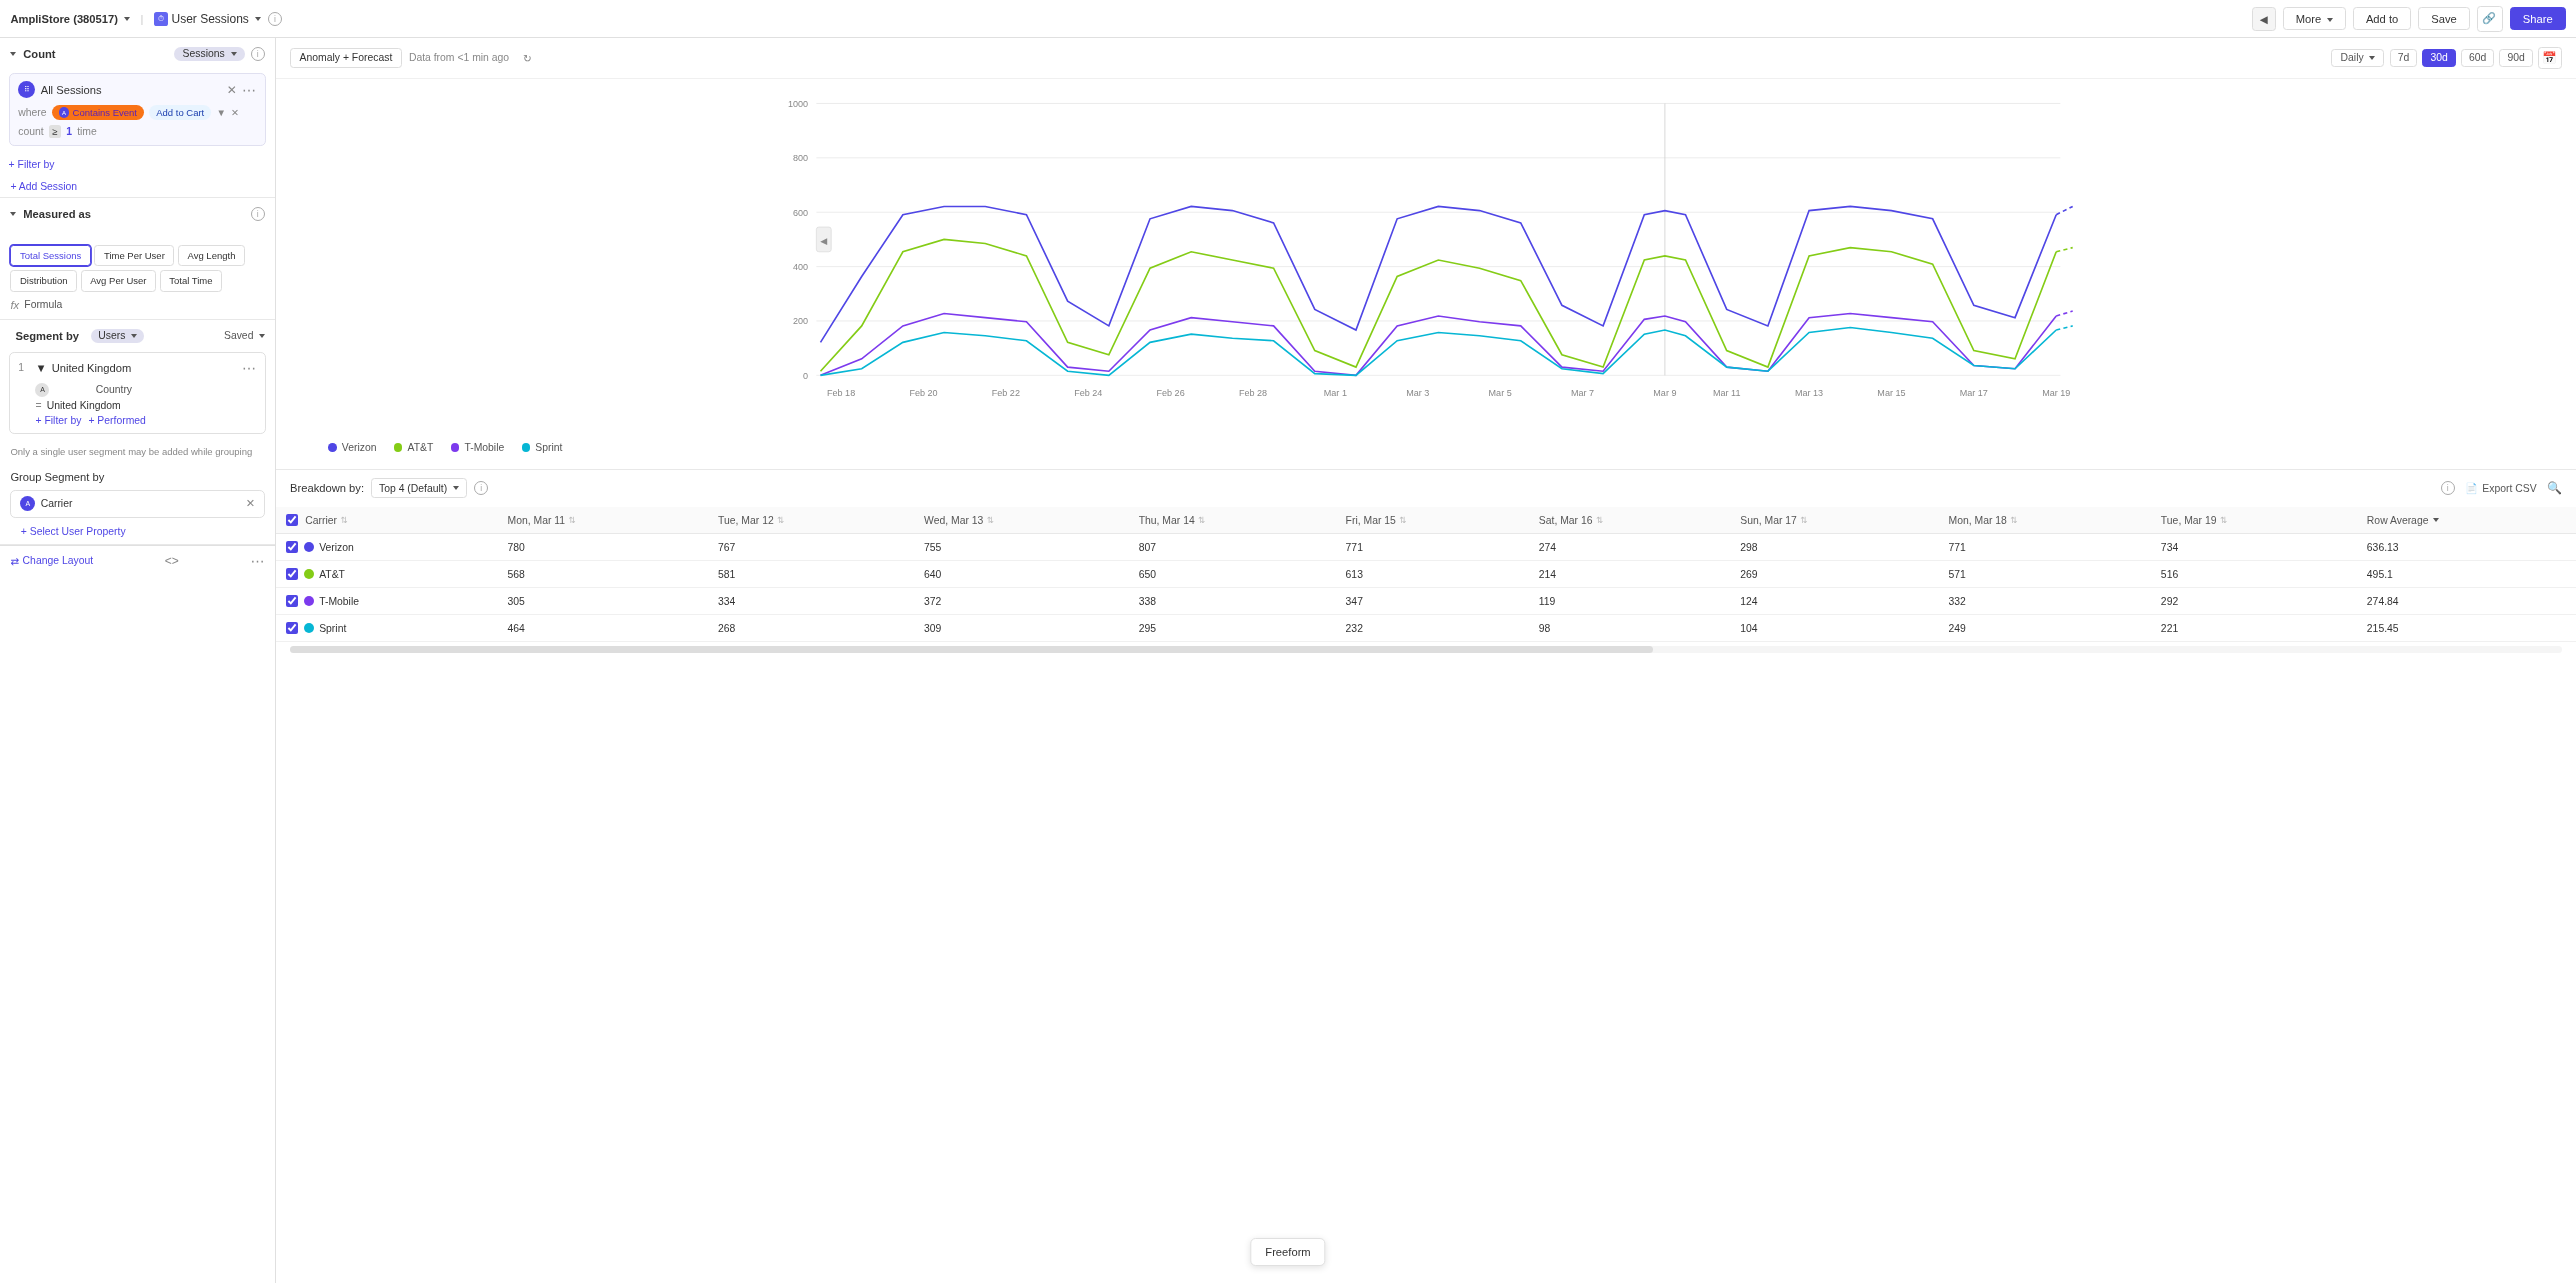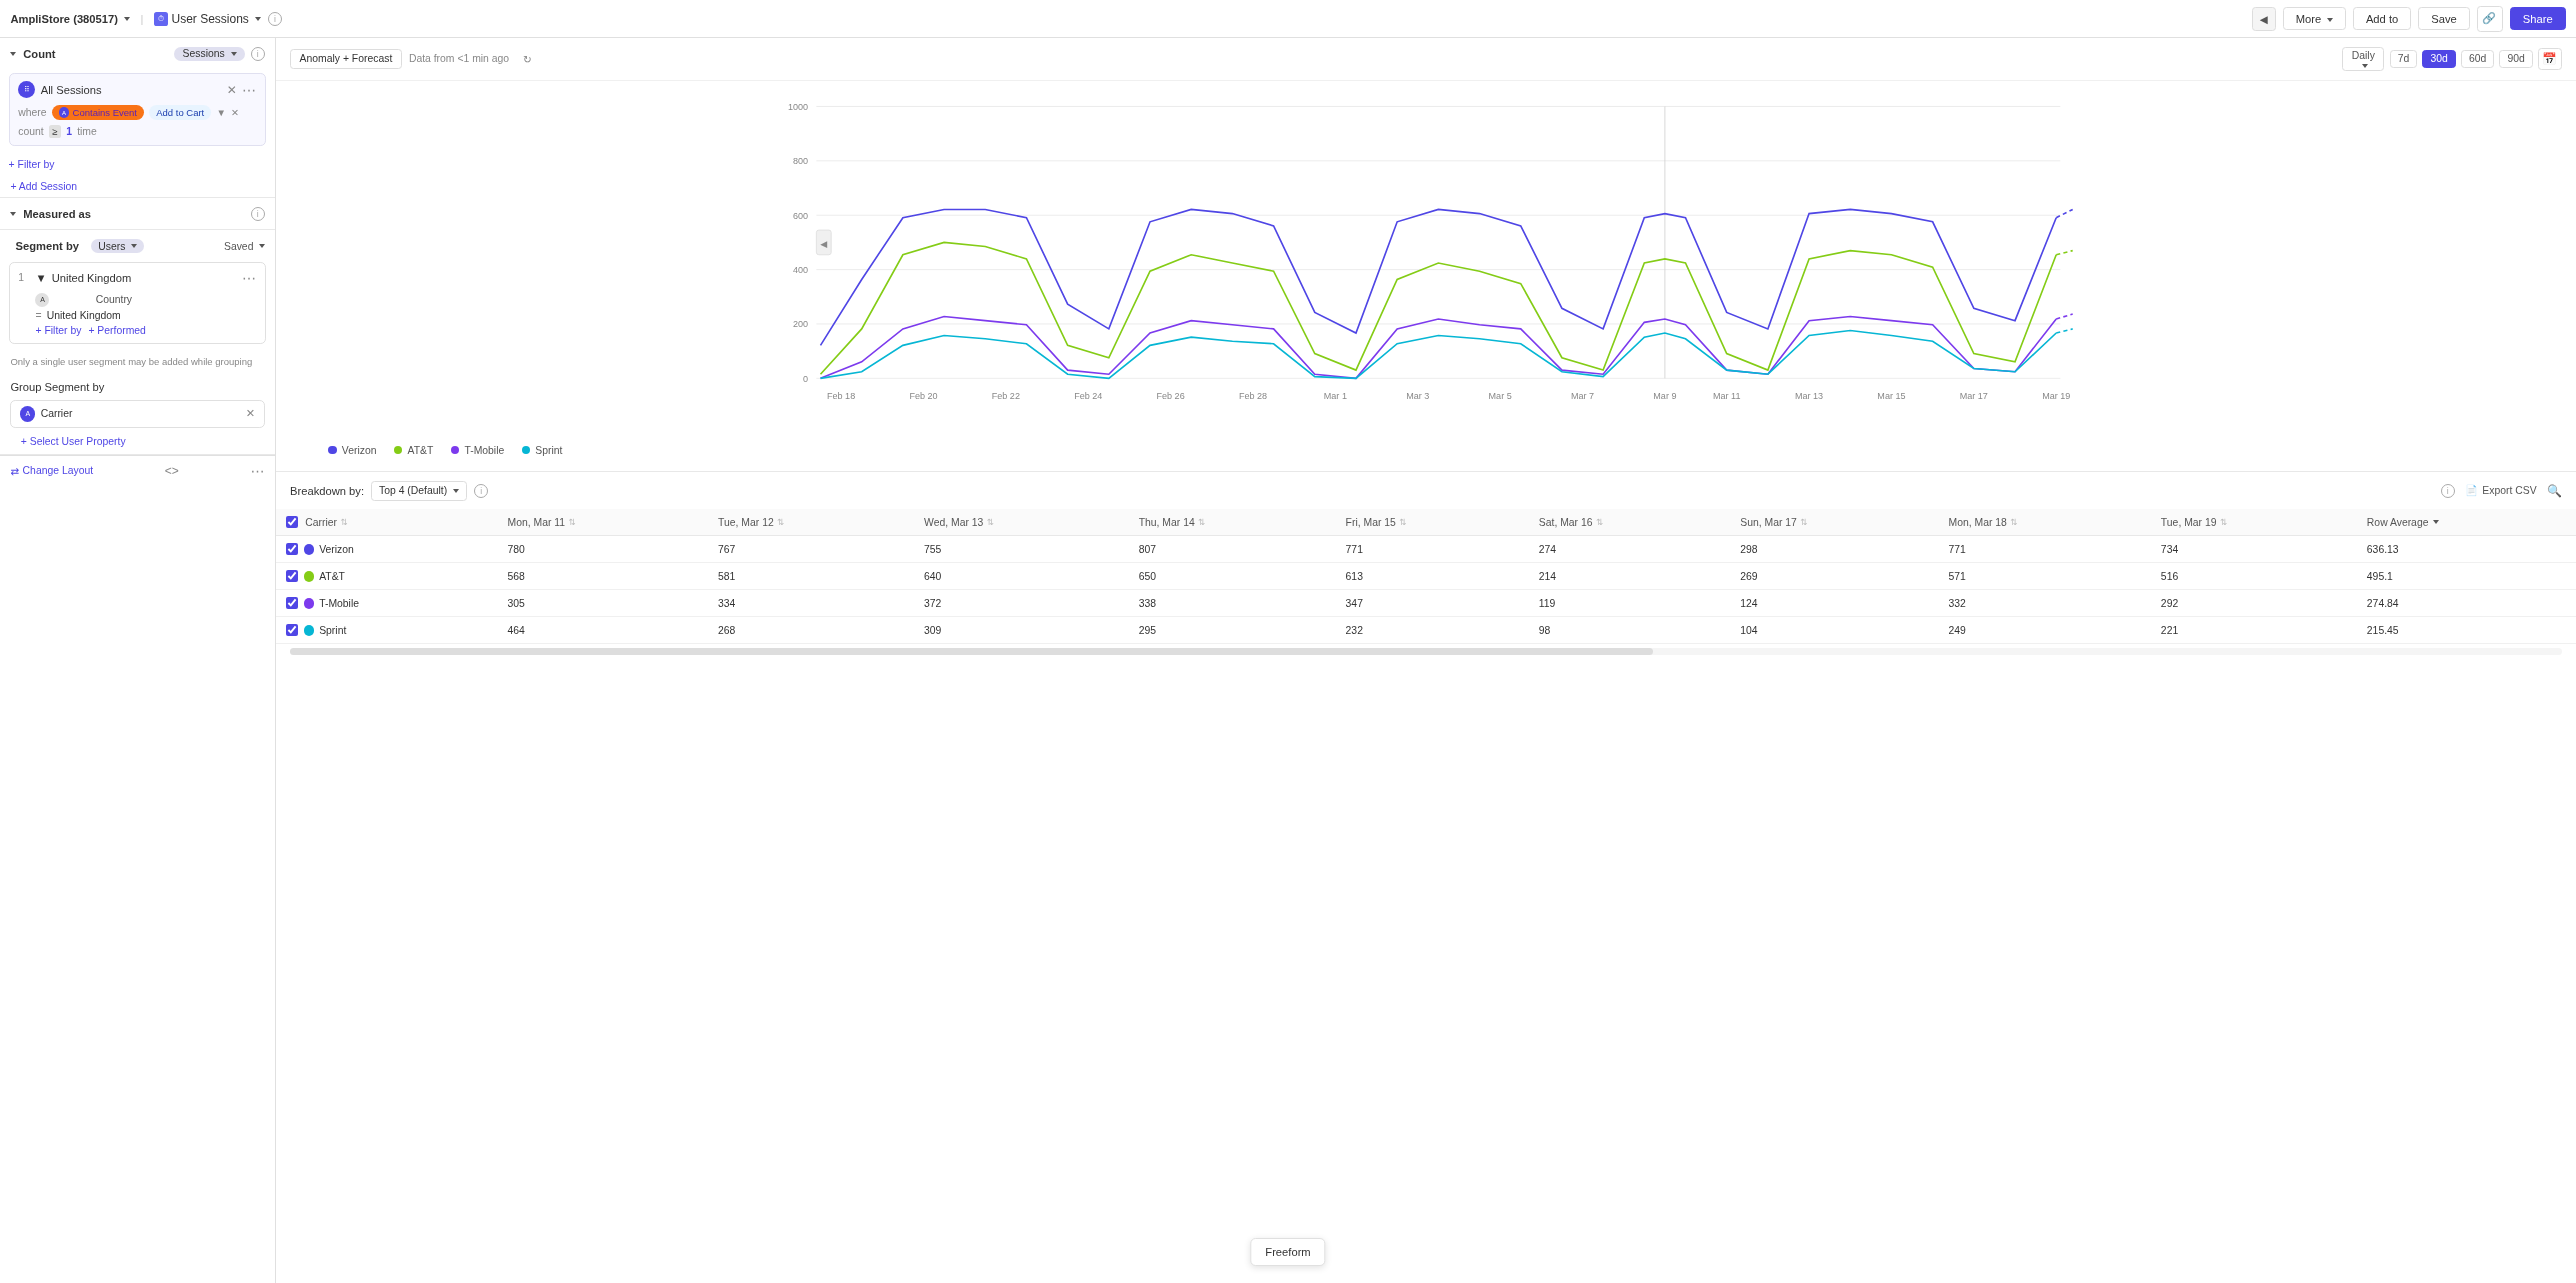--- a/index.html
+++ b/index.html
@@ -110,21 +110,21 @@
     .content { flex: 1; overflow-y: auto; background: #fff; }
     
     
     .chart-toolbar { display: flex; align-items: center; padding: 8.6px 14px; gap: 7px; border-bottom: 0.9px solid #f0f0f0; }
     .anomaly-btn { background: #fff; border: 0.9px solid #ddd; border-radius: 3.5px; padding: 3.5px 8.6px; font-size: 10.4px; cursor: pointer; color: #333; }
     .data-freshness { display: flex; align-items: center; gap: 14px; font-size: 10.4px; color: #888; }
     .refresh-icon { color: #888; cursor: pointer; }
     .chart-toolbar-right { margin-left: auto; display: flex; align-items: center; gap: 5.2px; }
     .period-btn { padding: 2.6px 7px; border-radius: 3.5px; border: 0.9px solid #ddd; background: #fff; font-size: 10.4px; cursor: pointer; color: #555; }
     .period-btn.active { background: #4f46e5; color: #fff; border-color: #4f46e5; }
-    .granularity-btn { padding: 2.6px 8.6px; border-radius: 3.5px; border: 0.9px solid #ddd; background: #fff; font-size: 10.4px; cursor: pointer; color: #555; display: flex; align-items: center; gap: 2.6px; flex-direction: column; }
+    .granularity-btn { padding: 2.6px 8.6px; border-radius: 3.5px; border: 0.9px solid #ddd; background: #fff; font-size: 10.4px; cursor: pointer; color: #555; display: flex; align-items: center; gap: 2.6px; }
     .cal-btn { width: 24px; height: 22.5px; border-radius: 3.5px; border: 0.9px solid #ddd; background: #fff; display: flex; align-items: center; justify-content: center; cursor: pointer; color: #555; font-size: 12px; }
     
     
     .chart-container { padding: 8.6px 0; position: relative; background: #fff; }
     .chart-svg { width: 100%; height: 346px; }
     
     
     .legend { display: flex; align-items: center; gap: 17.3px; padding: 7px 52px; }
     .legend-item { display: flex; align-items: center; gap: 5.2px; font-size: 10.4px; color: #555; }
     .legend-dot { width: 8.6px; height: 8.6px; border-radius: 50%; }
@@ -239,20 +239,34 @@
 
         <a class="add-filter">+ Filter by</a>
         <a class="add-session">+ Add Session</a>
       </div>
 
       <div class="section">
         <div class="section-header">
           <span class="caret"></span>
           <strong>Measured as</strong>
           <span class="info-icon" style="margin-left:5.2px;">i</span>
+        </div>
+        <div class="measured-section">
+          <div class="btn-group">
+            <button class="toggle-btn active">Total Sessions</button>
+            <button class="toggle-btn">Time Per User</button>
+            <button class="toggle-btn">Avg Length</button>
+            <button class="toggle-btn">Distribution</button>
+            <button class="toggle-btn">Avg Per User</button>
+            <button class="toggle-btn">Total Time</button>
+          </div>
+          <div class="formula-row">
+            <span class="fx-icon">fx</span>
+            <span>Formula</span>
+          </div>
         </div>
       </div>
 
       <div class="section">
         <div class="segment-header">
           <span class="caret"></span>
           <strong>Segment by</strong>
           <span style="display:flex;align-items:center;gap:2.6px;background:#e0e0f0;border-radius:10.4px;padding:1.7px 7px;font-size:10.4px;cursor:pointer;margin-left:3.5px;">
             <span>Users</span>
             <span class="chevron-down"></span>

